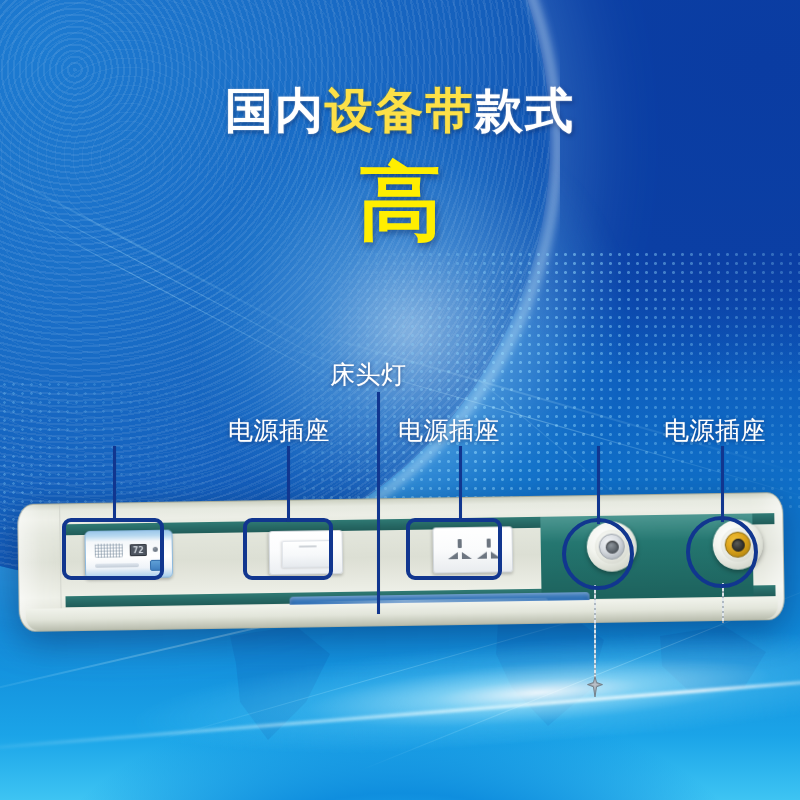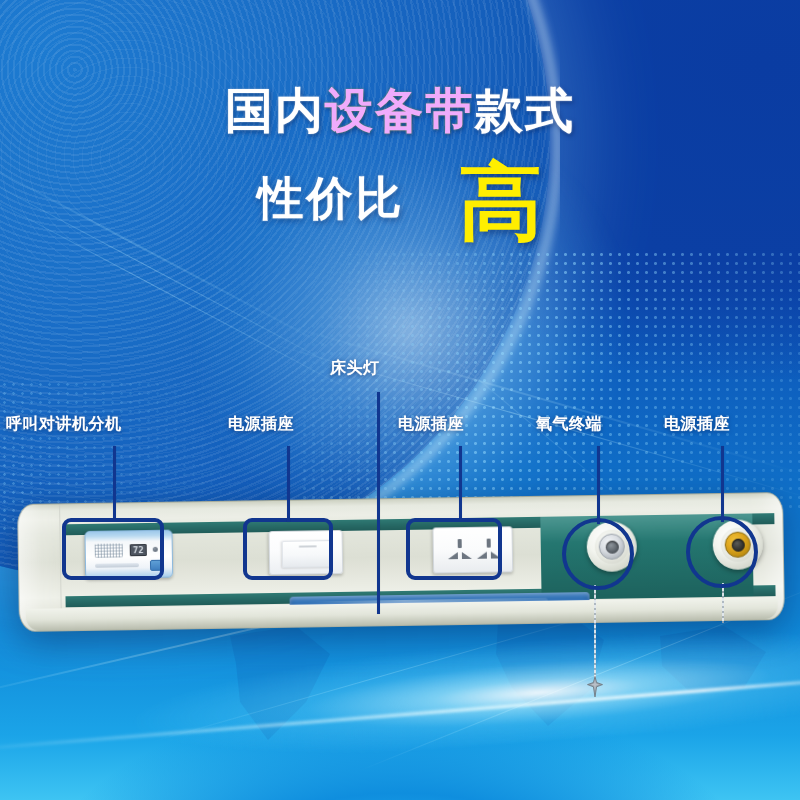--- a/index.html
+++ b/index.html
@@ -132,21 +132,21 @@
   .headline-row1 {
     font-size: 48px; font-weight: 700; letter-spacing: 2px;
     line-height: 1.06;
     white-space: nowrap;
   }
   .hl-white {
     color: #ffffff;
     text-shadow: 0 0 2px rgba(255,255,255,.55), 1px 2px 5px rgba(0,24,80,.55);
   }
   .hl-yellow {
-    color: #f0abfc;
+    color: #fde047;
     text-shadow: 0 0 2px rgba(255,238,0,.5), 1px 2px 5px rgba(0,24,80,.55);
   }
   .headline-row2 {
     margin-top: 22px;
     display: flex; align-items: center; justify-content: center;
     gap: 54px;
     white-space: nowrap;
   }
   .hl-sub {
     font-size: 46px; font-weight: 700; letter-spacing: 3px;
@@ -158,21 +158,21 @@
     color: #ffee00;
     line-height: .95;
     position: relative; top: 4px;
     text-shadow: 1px 3px 7px rgba(0,20,70,.45);
   }
 
   
   .callouts { position: absolute; inset: 0; z-index: 14; }
   .callout-label {
     position: absolute;
-    font-size: 16px; font-weight: 700; letter-spacing: 0.5px;
+    font-size: 25px; font-weight: 400; letter-spacing: 0.5px;
     color: #ffffff;
     white-space: nowrap;
     text-shadow: 0 1px 4px rgba(0,30,90,.65), 0 0 1px rgba(255,255,255,.5);
   }
   .leader {
     position: absolute;
     width: 3px;
     background: #11368f;
     box-shadow: 0 0 1px rgba(0,0,0,.25);
   }
@@ -462,40 +462,37 @@
     <div class="streak thin" style="left:150px;  top:742px; width:520px; transform:rotate(-16deg); opacity:.40;"></div>
     <div class="streak thin" style="left:420px;  top:330px; width:300px; transform:rotate(40deg);  opacity:.22;"></div>
   </div>
 
   <div class="horizon"></div>
   <div class="horizon2"></div>
 
   <div class="headline">
     <div class="headline-row1"><span class="hl-white">国内</span><span class="hl-yellow">设备带</span><span class="hl-white">款式</span></div>
     <div class="headline-row2">
-      <span class="hl-sub">性价比</span>
       <span class="hl-big">高</span>
     </div>
   </div>
 
   <div class="callouts">
 
-    <div class="callout-label" style="left:6px;  top:414px;">呼叫对讲机分机</div>
     <div class="leader" style="left:113px; top:446px; height:72px;"></div>
 
     <div class="callout-label" style="left:228px; top:414px;">电源插座</div>
     <div class="leader" style="left:287px; top:446px; height:76px;"></div>
 
     <div class="callout-label" style="left:330px; top:358px;">床头灯</div>
     <div class="leader" style="left:377px; top:392px; height:222px;"></div>
 
     <div class="callout-label" style="left:398px; top:414px;">电源插座</div>
     <div class="leader" style="left:459px; top:446px; height:72px;"></div>
 
-    <div class="callout-label" style="left:536px; top:414px;">氧气终端</div>
     <div class="leader" style="left:597px; top:446px; height:78px;"></div>
 
     <div class="callout-label" style="left:664px; top:414px;">电源插座</div>
     <div class="leader" style="left:721px; top:446px; height:76px;"></div>
   </div>
 
   <div class="panel-wrap">
     <div class="panel-body">
       <div class="panel-cap-l"></div>
       <div class="panel-cap-r"></div>

